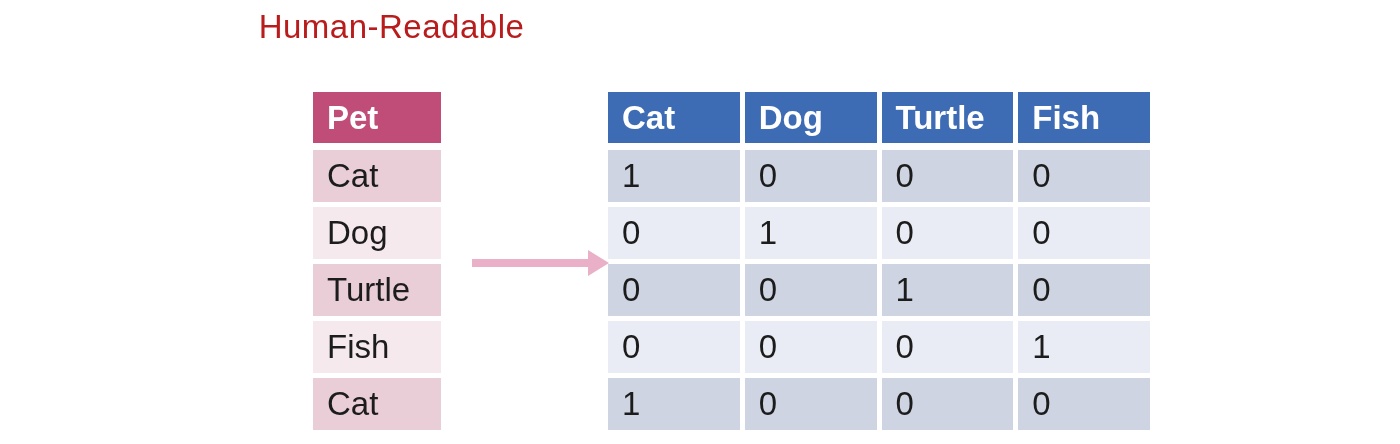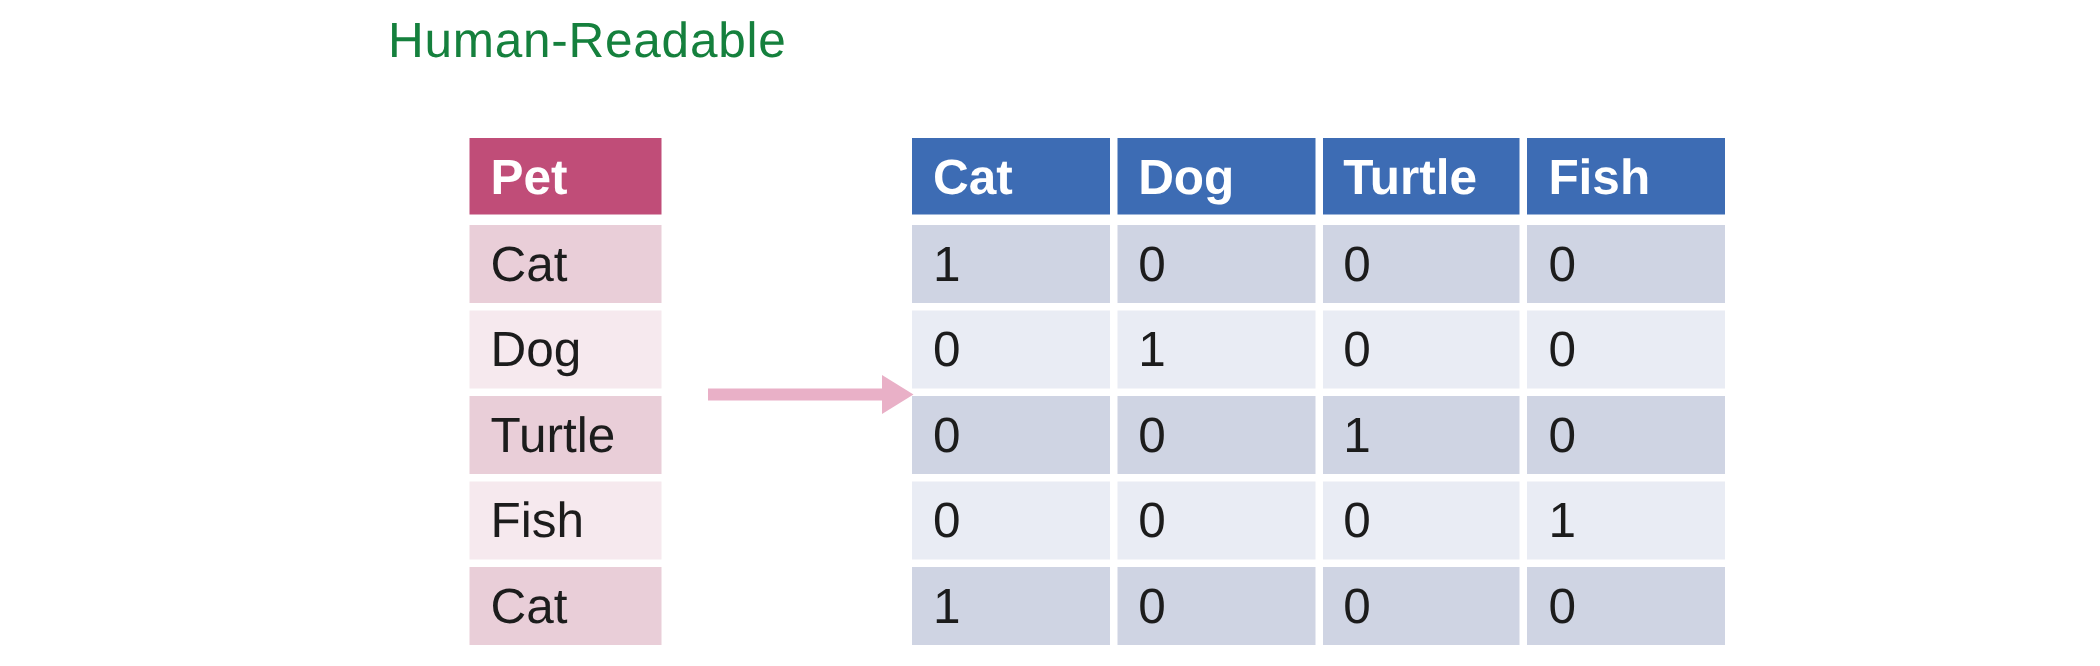--- a/index.html
+++ b/index.html
@@ -10,21 +10,21 @@
     height: 444px;
     background: #ffffff;
     font-family: "Liberation Sans", sans-serif;
     overflow: hidden;
   }
   .title {
     position: absolute;
     top: 8px;
     font-size: 33px;
     font-weight: 400;
-    color: #15803d;
+    color: #b91c1c;
     letter-spacing: 0.5px;
     white-space: nowrap;
     display: flex;
     justify-content: center;
   }
   .title-left  { left: 313px; width: 157px; }
   .title-right { left: 608px; width: 570px; }
 
   .cell {
     display: flex;

